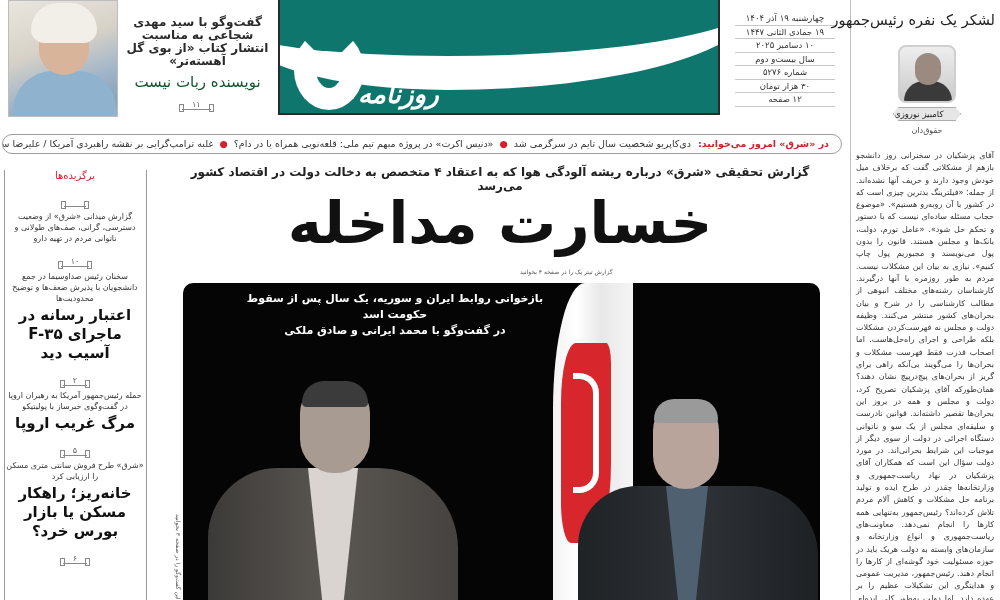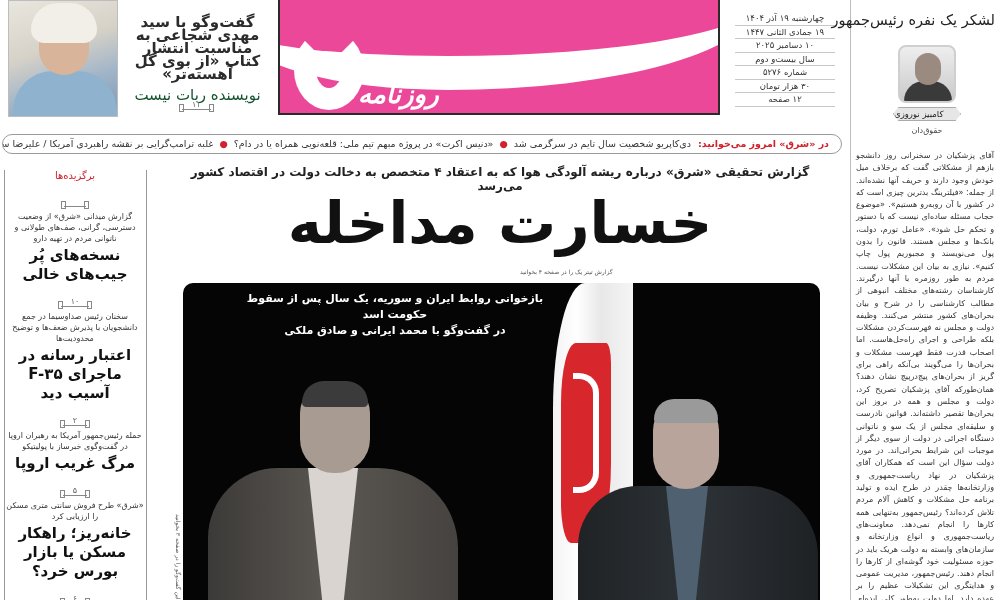--- a/index.html
+++ b/index.html
@@ -7,29 +7,29 @@
   body { font-family: "DejaVu Sans", sans-serif; color: #1a1a1a; position: relative; direction: rtl; }
 
   .abs { position: absolute; }
 
   
   .tl-photo { left: 8px; top: 0; width: 110px; height: 117px; border: 1px solid #bdbdbd; background: linear-gradient(160deg,#e9e6df 0%,#d7d2c8 40%,#9fb4c8 70%,#7d9ab5 100%); overflow: hidden; }
   .tl-photo .hair { position:absolute; left:22px; top:2px; width:66px; height:40px; border-radius:40px 40px 20px 20px; background:#f2efe8; }
   .tl-photo .face { position:absolute; left:30px; top:18px; width:50px; height:56px; border-radius:24px 24px 26px 26px; background:#d8b49a; }
   .tl-photo .body { position:absolute; left:4px; top:70px; width:104px; height:50px; border-radius:40px 40px 0 0; background:#8fb2cf; }
   .tl-text { left: 125px; top: 16px; width: 145px; text-align: center; }
-  .tl-text .sub { font-size: 15px; font-weight: bold; line-height: 13px; color: #2b2b2b; }
+  .tl-text .sub { font-size: 12px; font-weight: bold; line-height: 13px; color: #2b2b2b; }
   .tl-text .head { font-size: 15px; margin-top: 5px; color: #14532d; }
   .pageno { display:inline-block; font-size: 8px; color:#666; border-bottom:1px solid #888; padding: 0 10px; position:relative; }
   .pageno::before, .pageno::after { content:""; position:absolute; bottom:-3px; width:3px; height:6px; border:1px solid #888; }
   .pageno::before { left:-3px; } .pageno::after { right:-3px; }
   .tl-pageno { left: 182px; top: 92px; }
 
   
-  .masthead { left: 278px; top: 0; width: 442px; height: 115px; background: #ec4899; border: 2px solid #2a2a2a; border-top: none; overflow: hidden; }
+  .masthead { left: 278px; top: 0; width: 442px; height: 115px; background: #0f766e; border: 2px solid #2a2a2a; border-top: none; overflow: hidden; }
   .masthead .swoosh { position:absolute; left:-40px; top:-60px; width:520px; height:150px; border-bottom: 34px solid #ffffff; border-radius: 0 0 60% 40%; }
   .masthead .loop { position:absolute; left:14px; top:30px; width:70px; height:80px; border: 22px solid #fff; border-radius: 50%; border-top-color: transparent; }
   .masthead .name { position:absolute; right: 90px; top: 2px; font-family: "DejaVu Serif", serif; font-size: 84px; font-weight: bold; color: #fff; line-height: 1; letter-spacing: -2px; opacity: 0; }
   .masthead .sub { position:absolute; left: 78px; bottom: 4px; font-family: "DejaVu Serif", serif; font-style: italic; font-size: 26px; font-weight: bold; color: #fff; }
 
   
   .issue { left: 735px; top: 12px; width: 100px; text-align: center; }
   .issue div { font-size: 8.5px; line-height: 12.5px; border-bottom: 1px solid #c7c7c7; color: #333; }
 
   
@@ -128,21 +128,20 @@
   <span>غلبه ترامپ‌گرایی بر نقشه راهبردی آمریکا / علیرضا سلطانی</span>
 </div>
 
 <div class="abs lc-frame"></div>
 <div class="abs lc">
   <div class="sec">برگزیده‌ها</div>
   <div class="pn"><span class="pageno">&nbsp;</span></div>
 
   <div>
     <div class="sub">گزارش میدانی «شرق» از وضعیت دسترسی، گرانی، صف‌های طولانی و ناتوانی مردم در تهیه دارو</div>
-    <div class="hd">نسخه‌های پُر جیب‌های خالی</div>
     <div class="pn"><span class="pageno">۱۰</span></div>
   </div>
   <div>
     <div class="sub">سخنان رئیس صداوسیما در جمع دانشجویان با پذیرش ضعف‌ها و توضیح محدودیت‌ها</div>
     <div class="hd">اعتبار رسانه در ماجرای F-۳۵ آسیب دید</div>
     <div class="pn"><span class="pageno">۲</span></div>
   </div>
   <div>
     <div class="sub">حمله رئیس‌جمهور آمریکا به رهبران اروپا در گفت‌وگوی خبرساز با پولیتیکو</div>
     <div class="hd">مرگ غریب اروپا</div>

